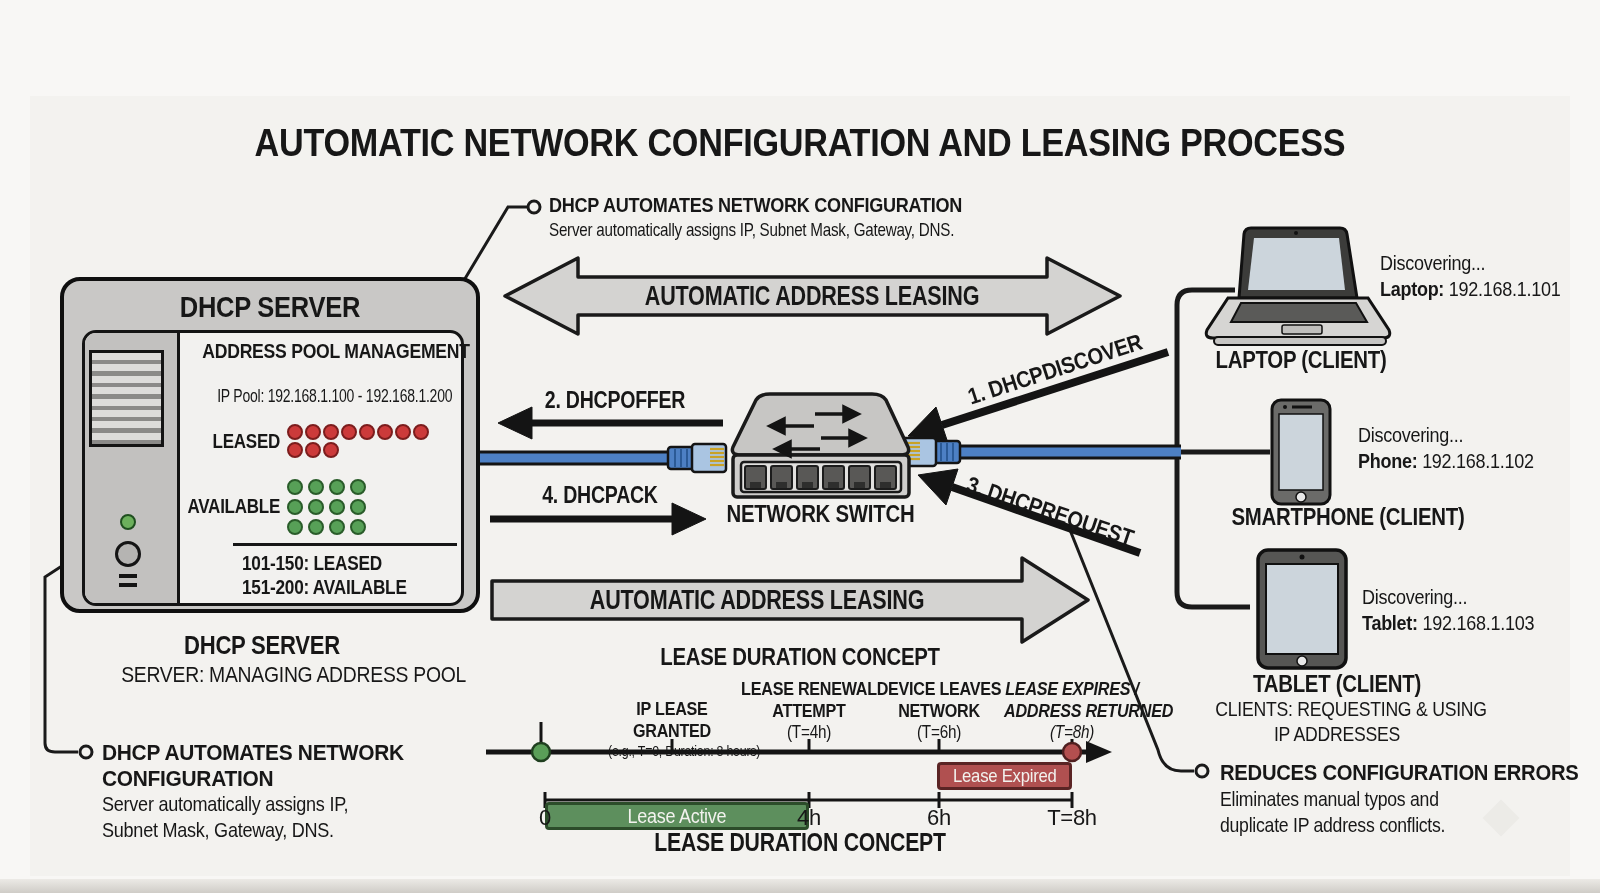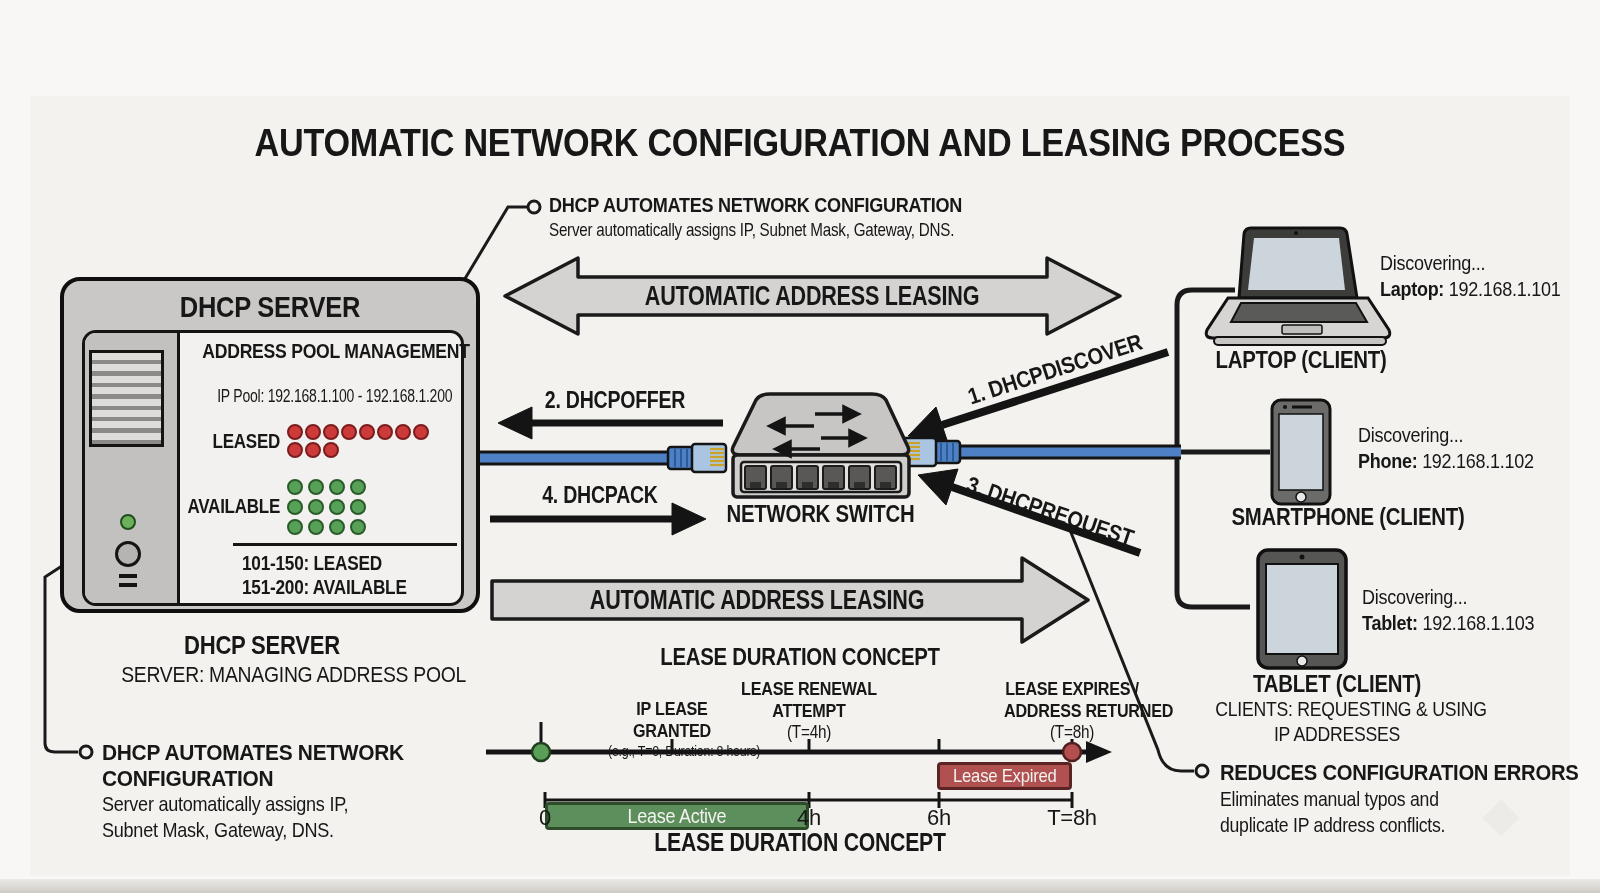--- a/index.html
+++ b/index.html
@@ -320,21 +320,26 @@
   <div class="abs c" style="left:592px;top:698px;width:160px;">
     <div class="b nw" style="font-size:19px;transform:scaleX(.85);">IP LEASE</div>
     <div class="b nw" style="font-size:19px;transform:scaleX(.85);">GRANTED</div>
     <div class="nw" style="font-size:15.5px;transform:scaleX(.8);">(e.g., T=0, Duration: 8 hours)</div>
   </div>
   <div class="abs c" style="left:729px;top:678px;width:160px;">
     <div class="b nw" style="font-size:19px;transform:scaleX(.85);">LEASE RENEWAL</div>
     <div class="b nw" style="font-size:19px;transform:scaleX(.85);">ATTEMPT</div>
     <div class="nw" style="font-size:18px;transform:scaleX(.85);">(T=4h)</div>
   </div>
-  <div class="abs c" style="left:992px;top:678px;width:160px;">
+  <div class="abs c" style="left:859px;top:678px;width:160px;">
+    <div class="b nw" style="font-size:19px;transform:scaleX(.85);">DEVICE LEAVES</div>
+    <div class="b nw" style="font-size:19px;transform:scaleX(.85);">NETWORK</div>
+    <div class="nw" style="font-size:18px;transform:scaleX(.85);">(T=6h)</div>
+  </div>
+  <div class="abs c" style="left:992px;top:678px;width:160px;font-style:italic;">
     <div class="b nw" style="font-size:19px;transform:scaleX(.85);">LEASE EXPIRES /</div>
     <div class="b nw" style="font-size:19px;transform:scaleX(.85);">ADDRESS RETURNED</div>
     <div class="nw" style="font-size:18px;transform:scaleX(.85);">(T=8h)</div>
   </div>
 
   <div class="bar active" style="left:545px;top:762px;width:264px;margin-top:40px;">
     <span class="nw" style="transform:scaleX(.9);">Lease Active</span>
   </div>
   <div class="bar expired" style="left:937px;top:762px;width:135px;font-size:19px;">
     <span class="nw" style="transform:scaleX(.88);">Lease Expired</span>

